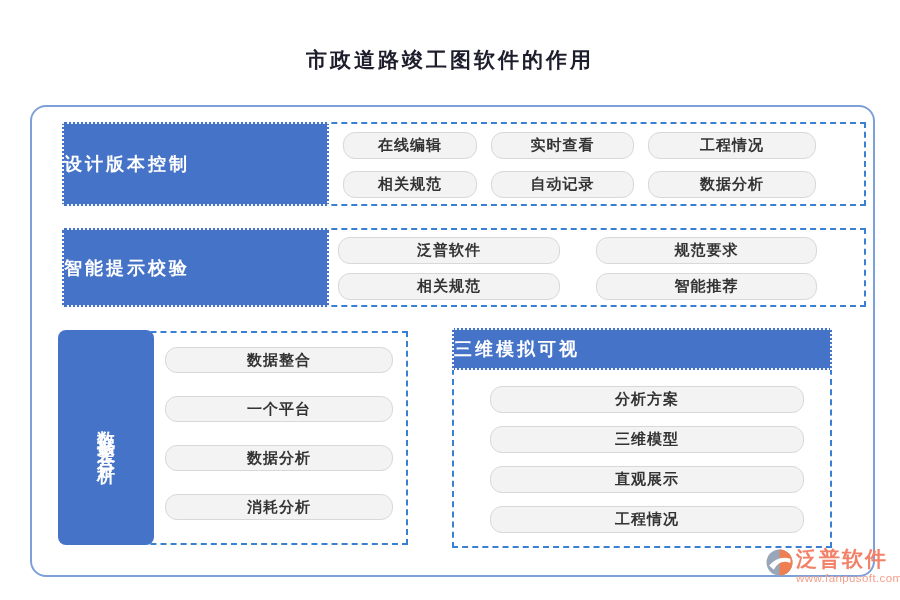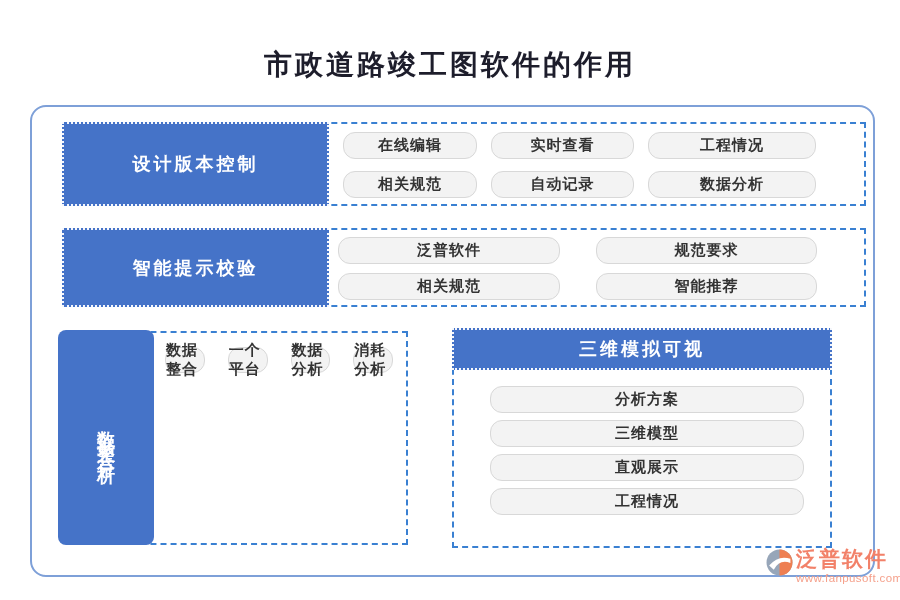--- a/index.html
+++ b/index.html
@@ -6,42 +6,42 @@
   html,body { background:#ffffff; }
   body { font-family:"Liberation Sans","DejaVu Sans",sans-serif; }
 
   .stage{
     position:relative; width:900px; height:600px; background:#ffffff;
     overflow:hidden;
   }
 
   .title{
     position:absolute; top:46px; left:0; right:0;
-    text-align:center; font-size:28px; font-weight:700;
+    text-align:center; font-size:21px; font-weight:700;
     color:#1d1d2b; letter-spacing:3px;
   }
 
   .outer-frame{
     position:absolute; left:30px; top:105px; width:845px; height:472px;
     border:2px solid #7ea0d8; border-radius:16px;
   }
 
   .dash-panel{
     position:absolute;
     border:2px dashed #3a80d2;
   }
   .sec1-dash{ left:62px;  top:122px; width:804px; height:84px; }
   .sec2-dash{ left:62px;  top:228px; width:804px; height:79px; }
   .sec3-dash{ left:80px;  top:331px; width:328px; height:214px; }
   .sec4-dash{ left:452px; top:328px; width:380px; height:220px; }
 
   .blue-head{
     position:absolute; background:#4573c8;
     border:2px dotted rgba(255,255,255,0.95);
-    display:flex; align-items:center; justify-content:center;
+    display:flex; align-items:center; 
     color:#ffffff; font-weight:700; font-size:18px; letter-spacing:3px;
   }
   .sec1-head{ left:62px; top:122px; width:267px; height:84px; }
   .sec2-head{ left:62px; top:228px; width:267px; height:79px; }
   .sec4-head{ left:452px; top:328px; width:380px; height:42px; }
 
   .sec3-head{
     position:absolute; left:58px; top:330px; width:96px; height:215px;
     background:#4573c8; border-radius:8px;
     display:flex; align-items:center; justify-content:center;
@@ -62,26 +62,26 @@
     display:grid; grid-template-columns:134px 143px 168px;
     column-gap:14px; row-gap:12px; grid-auto-rows:27px;
   }
   .sec2-grid{
     position:absolute; left:338px; top:237px; width:479px;
     display:grid; grid-template-columns:222px 221px;
     column-gap:36px; row-gap:9px; grid-auto-rows:27px;
   }
   .sec3-list{
     position:absolute; left:165px; top:347px; width:228px;
-    display:flex; gap:23px;
+    display:flex; flex-direction:column; gap:23px;
   }
   .sec3-list .chip{ height:26px; }
   .sec4-list{
     position:absolute; left:490px; top:386px; width:314px;
-    display:flex; flex-direction:column; gap:7px;
+    display:flex; flex-direction:column; gap:13px;
   }
   .sec4-list .chip{ height:27px; }
 
   .logo{
     position:absolute; left:766px; top:548px;
     display:flex; align-items:flex-start; gap:3px;
   }
   .logo-icon{ width:27px; height:27px; margin-top:1px; flex:0 0 auto; }
   .logo-texts{ display:flex; flex-direction:column; }
   .logo-name{

